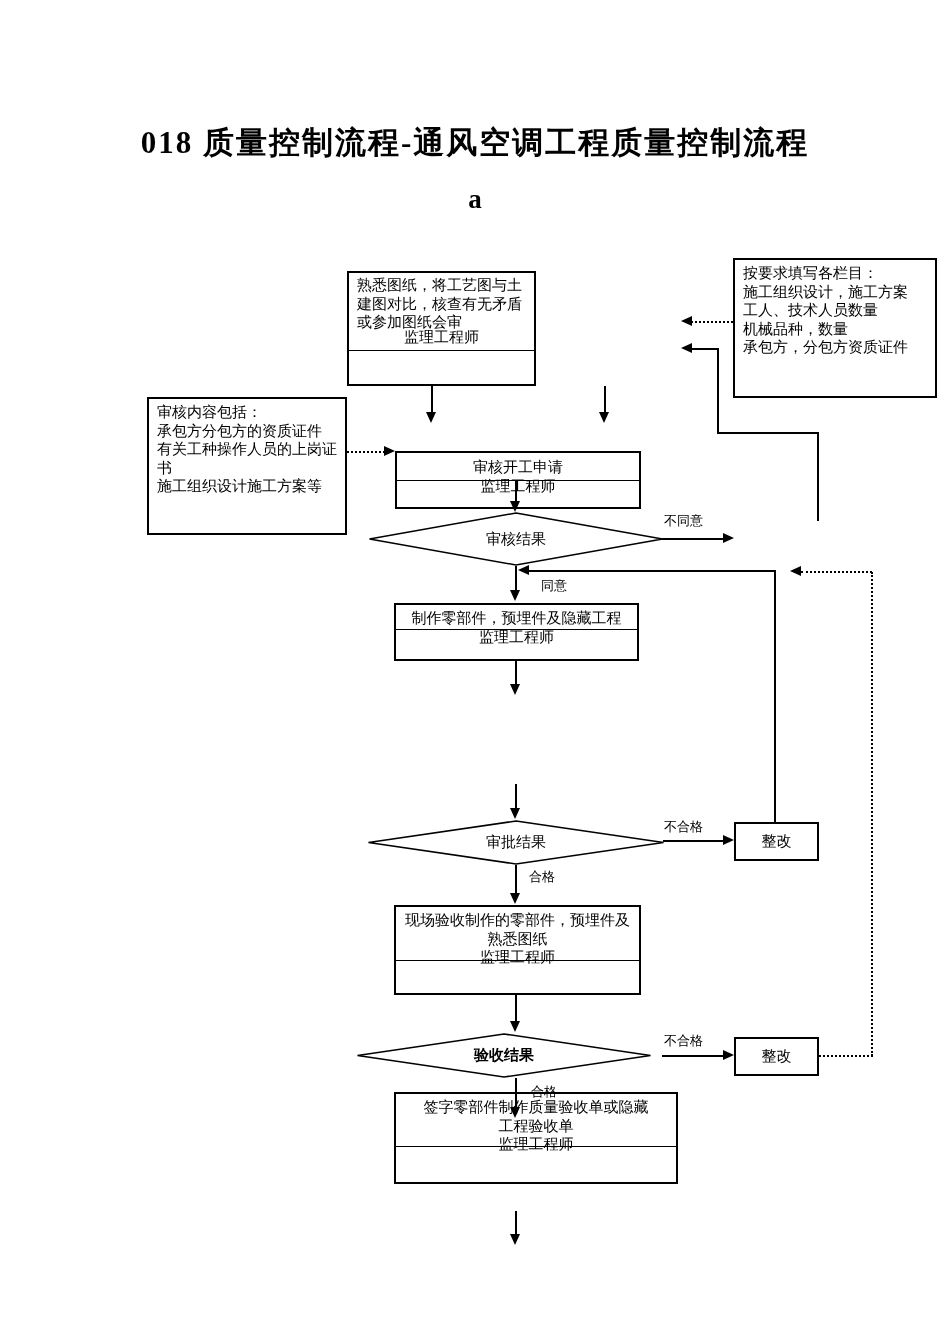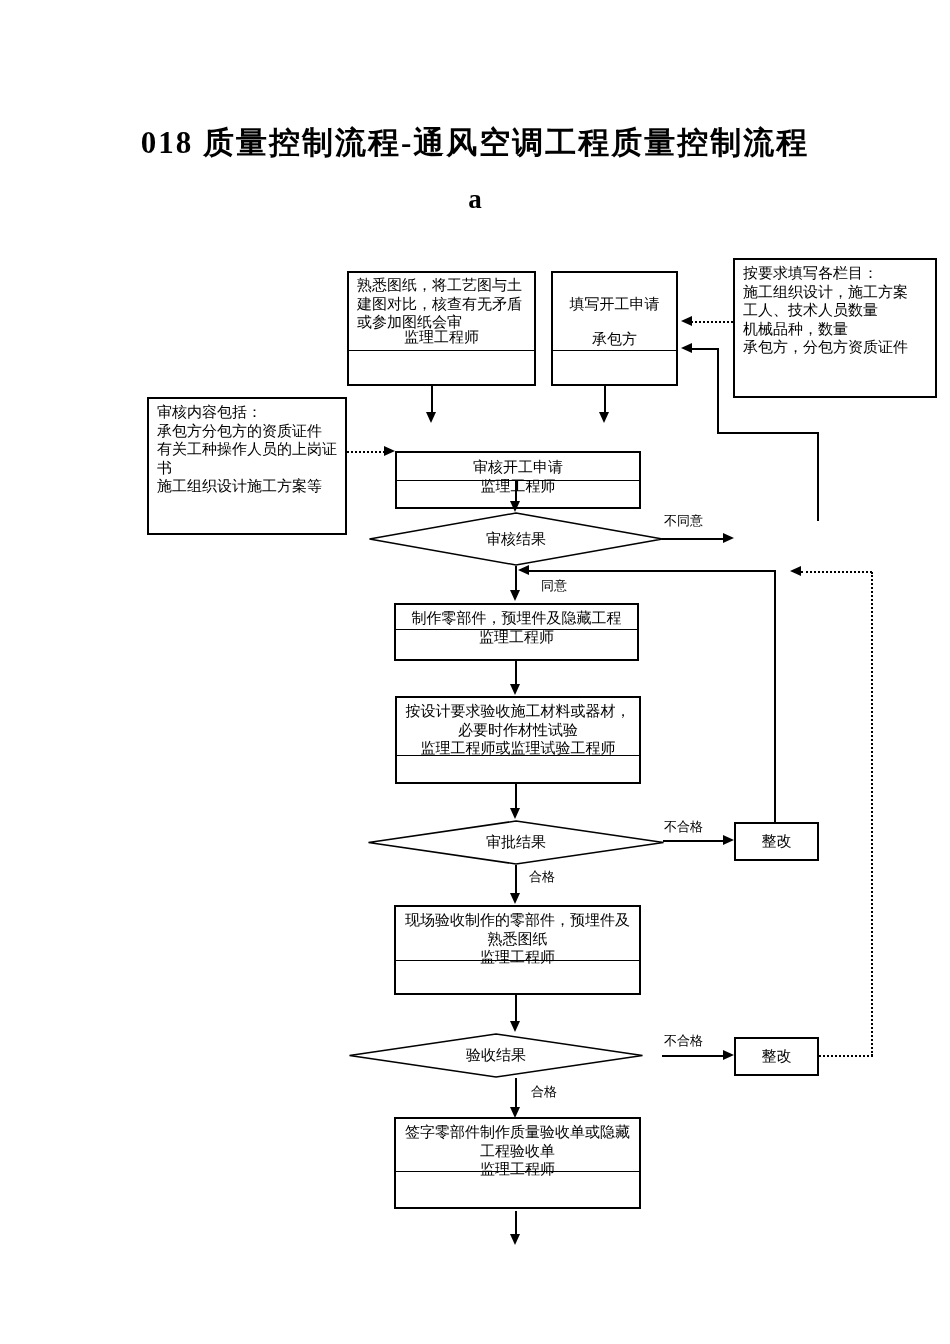--- a/index.html
+++ b/index.html
@@ -46,25 +46,20 @@
   <div class="subtitle">a</div>
 
   <div class="box" style="left:347px; top:271px; width:189px; height:115px;">
     <div class="divider" style="top:77px;"></div>
     <div class="tleft" style="top:3px;">熟悉图纸，将工艺图与土</div>
     <div class="tleft" style="top:21.5px;">建图对比，核查有无矛盾</div>
     <div class="tleft" style="top:40px;">或参加图纸会审</div>
     <div class="tcent" style="top:55px;">监理工程师</div>
   </div>
 
-  <div class="box" style="left:551px; top:271px; width:127px; height:115px;">
-    <div class="divider" style="top:77px;"></div>
-    <div class="tcent" style="top:22px;">填写开工申请</div>
-    <div class="tcent" style="top:57px;">承包方</div>
-  </div>
 
   <div class="box" style="left:733px; top:258px; width:204px; height:140px;">
     <div class="tleft" style="top:4px;font-family:Liberation Serif, serif;">按要求填写各栏目：</div>
     <div class="tleft" style="top:22.5px;">施工组织设计，施工方案</div>
     <div class="tleft" style="top:41px;">工人、技术人员数量</div>
     <div class="tleft" style="top:59.5px;">机械品种，数量</div>
     <div class="tleft" style="top:78px;">承包方，分包方资质证件</div>
   </div>
 
   <div class="box" style="left:147px; top:397px; width:200px; height:138px;">
@@ -88,57 +83,51 @@
     <div class="dlabel">审核结果</div>
   </div>
 
 
   <div class="box" style="left:394px; top:603px; width:245px; height:58px;">
     <div class="divider" style="top:24px;"></div>
     <div class="tcent" style="top:4px;">制作零部件，预埋件及隐藏工程</div>
     <div class="tcent" style="top:22.5px;">监理工程师</div>
   </div>
 
-  <div class="box" style="left:395px; top:696px; width:246px; height:88px;">
-    <div class="divider" style="top:57px;"></div>
-    <div class="tcent" style="top:4px;">按设计要求验收施工材料或器材，</div>
-    <div class="tcent" style="top:22.5px;">必要时作材性试验</div>
-    <div class="tcent" style="top:41px;">监理工程师或监理试验工程师</div>
-  </div>
 
   <div class="diamond" style="left:367px; top:820px; width:298px; height:45px;">
     <svg width="298" height="45" viewBox="0 0 298 45">
       <polygon points="149,1 296.5,22.5 149,44 1.5,22.5" fill="#ffffff" stroke="#000000" stroke-width="1.5"></polygon>
     </svg>
     <div class="dlabel">审批结果</div>
   </div>
 
   <div class="box" style="left:734px; top:822px; width:85px; height:39px;">
     <div class="vcent">整改</div>
   </div>
 
   <div class="box" style="left:394px; top:905px; width:247px; height:90px;">
     <div class="divider" style="top:53px;"></div>
     <div class="tcent" style="top:4px;">现场验收制作的零部件，预埋件及</div>
     <div class="tcent" style="top:22.5px;">熟悉图纸</div>
     <div class="tcent" style="top:41px;">监理工程师</div>
   </div>
 
-  <div class="diamond" style="left:348px; top:1033px; width:296px; height:45px;">
+  <div class="diamond" style="left:356px; top:1033px; width:296px; height:45px;font-weight:bold;">
     <svg width="296" height="45" viewBox="0 0 296 45">
       <polygon points="148,1 294.5,22.5 148,44 1.5,22.5" fill="#ffffff" stroke="#000000" stroke-width="1.5"></polygon>
     </svg>
     <div class="dlabel">验收结果</div>
   </div>
 
   <div class="box" style="left:734px; top:1037px; width:85px; height:39px;">
     <div class="vcent">整改</div>
   </div>
 
-  <div class="box" style="left:394px; top:1117px; width:247px; height:92px;">
+  <div class="box" style="left:394px; top:1092px; width:284px; height:92px;">
     <div class="divider" style="top:52px;"></div>
     <div class="tcent" style="top:4px;">签字零部件制作质量验收单或隐藏</div>
     <div class="tcent" style="top:22.5px;">工程验收单</div>
     <div class="tcent" style="top:41px;">监理工程师</div>
   </div>
 
   <div class="edge-label" style="left:664px; top:512px;">不同意</div>
   <div class="edge-label" style="left:541px; top:577px;">同意</div>
   <div class="edge-label" style="left:664px; top:818px;">不合格</div>
   <div class="edge-label" style="left:529px; top:868px;">合格</div>

